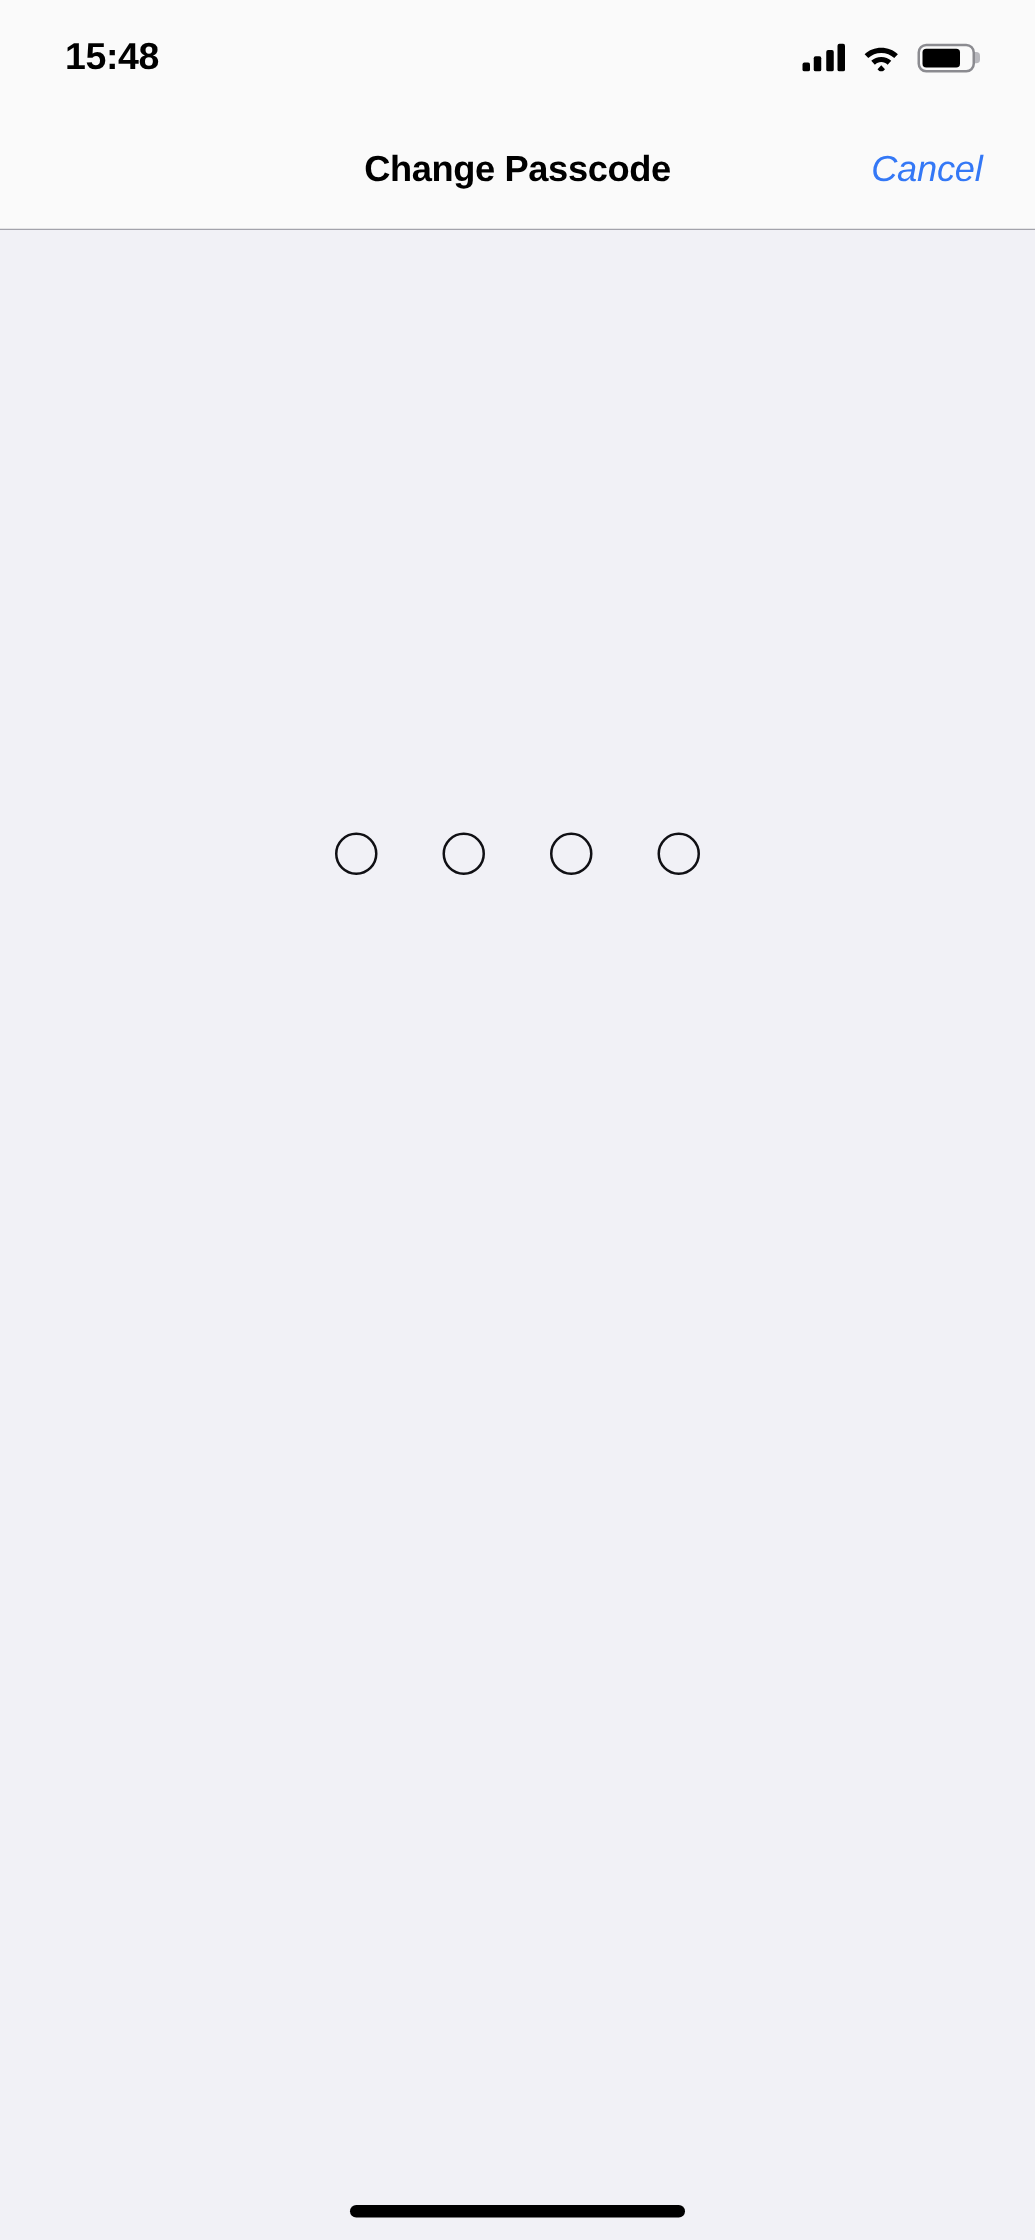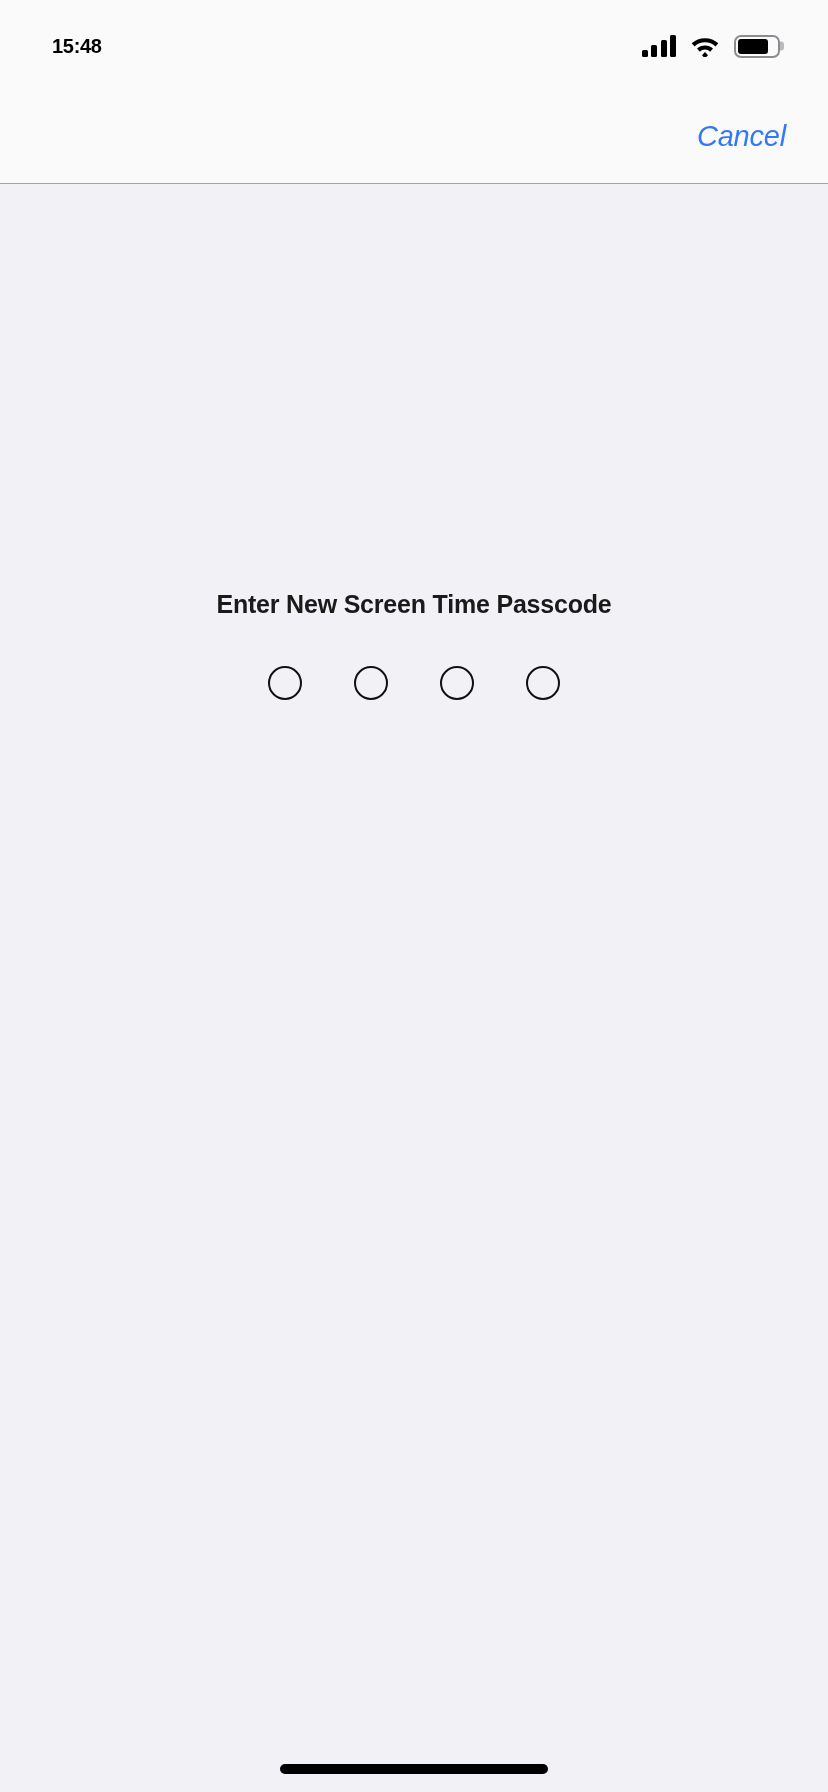--- a/index.html
+++ b/index.html
@@ -23,21 +23,21 @@
     width: 828px;
     height: 88px;
     background: #fafafa;
     display: flex;
     align-items: center;
     justify-content: space-between;
     padding: 0 48px 0 52px;
     box-sizing: border-box;
   }
   .status-time {
-    font-size: 20px;
+    font-size: 30px;
     font-weight: bold;
     color: #000;
     letter-spacing: -0.3px;
     line-height: 1;
     margin-top: 4px;
   }
   .status-icons {
     display: flex;
     align-items: center;
     gap: 14px;
@@ -188,25 +188,25 @@
       <path d="M15 17.1l-3 3.2 3 3.2 3-3.2z" fill="#000"></path>
     </svg>
     <div class="battery">
       <div class="battery-fill" style="width:78%"></div>
       <div class="battery-nub"></div>
     </div>
   </div>
 </div>
 
 <div class="nav-bar">
+  <div class="nav-title">Change Passcode</div>
   <div class="nav-cancel" style="color: rgb(52, 120, 246);">Cancel</div>
 </div>
 
 <div class="content">
-  <div class="prompt-title">Enter New Screen Time Passcode</div>
 
   <div class="passcode-dots">
     <div class="dot"></div>
     <div class="dot"></div>
     <div class="dot"></div>
     <div class="dot"></div>
   </div>
 
   <div class="home-indicator"></div>
 </div>

